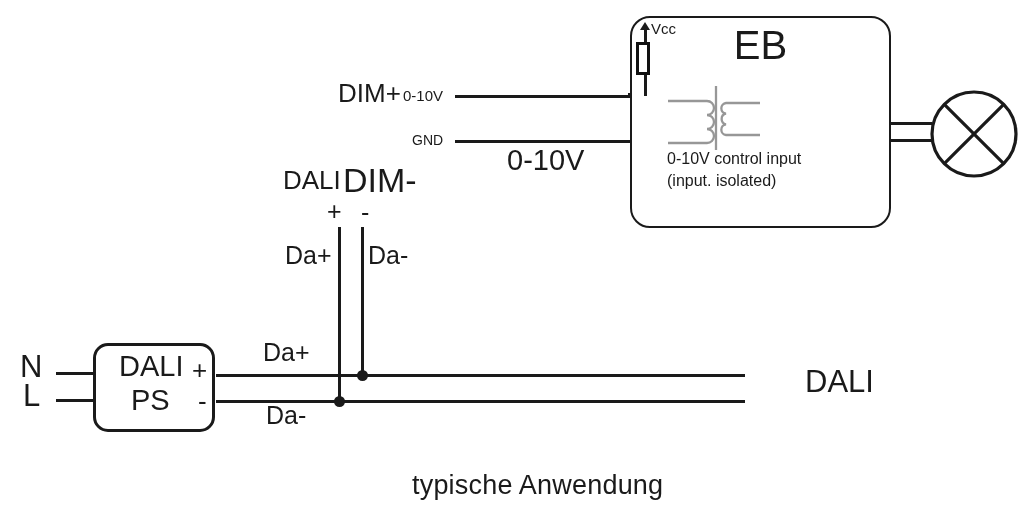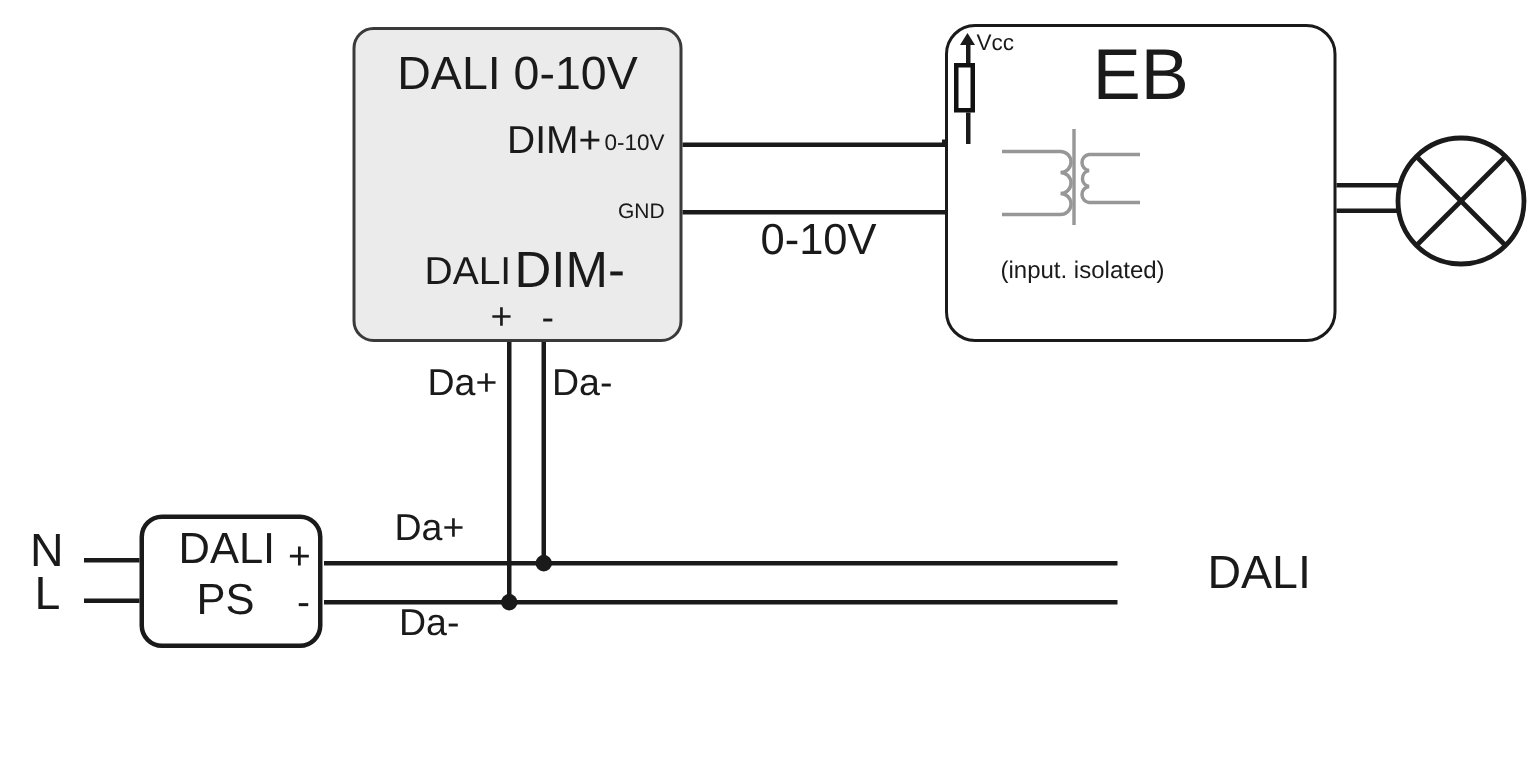--- a/index.html
+++ b/index.html
@@ -26,21 +26,21 @@
   #conv-dimplus{left:338px;top:80px;font-size:26px;text-align:center;}
   #conv-dimplus-pin{left:403px;top:88px;font-size:15px;}
   #conv-dimminus{left:343px;top:127px;font-size:34px;margin-top:36px;}
   #conv-dimminus-pin{left:412px;top:133px;font-size:14px;}
   #conv-dali{left:283px;top:167px;font-size:26px;}
   #conv-plus{left:327px;top:199px;font-size:25px;}
   #conv-minus{left:361px;top:200px;font-size:25px;}
 
   
   #eb{left:630px;top:16px;width:261px;height:212px;border-radius:20px;}
-  #eb .title{position:absolute;left:0;right:0;top:5px;text-align:center;font-size:48px;}
+  #eb .title{position:absolute;left:0;right:0;top:5px;text-align:center;font-size:40px;}
   #eb-vcc{left:651px;top:21px;font-size:15px;}
   #eb-ctrl1{left:667px;top:151px;font-size:16px;}
   #eb-ctrl2{left:667px;top:173px;font-size:16px;}
   #resistor{left:636px;top:42px;width:14px;height:33px;border:3px solid #111;background:#fff;z-index:3;}
   #vcc-arrow{left:640px;top:22px;width:0;height:0;border-left:5px solid transparent;
              border-right:5px solid transparent;border-bottom:8px solid var(--wire);}
 
   
   #ps{left:93px;top:343px;width:122px;height:89px;border-radius:15px;border-width:3px;}
   #ps-name1{left:119px;top:352px;font-size:29px;}
@@ -79,37 +79,35 @@
 
   <div class="wire" style="left:56px;top:372px;width:37px;height:3px;"></div>
   <div class="wire" style="left:56px;top:399px;width:37px;height:3px;"></div>
 
   <div class="wire" style="left:891px;top:122px;width:41px;height:3px;"></div>
   <div class="wire" style="left:891px;top:139px;width:41px;height:3px;"></div>
 
   <div class="dot" style="left:357px;top:370px;"></div>
   <div class="dot" style="left:334px;top:396px;"></div>
 
-  <div class="box" id="converter">
-    <div class="title">DALI 0-10V</div>
-  </div>
   <div class="lbl" id="conv-dimplus">DIM+</div>
   <div class="lbl" id="conv-dimplus-pin">0-10V</div>
   <div class="lbl" id="conv-dimminus">DIM-</div>
   <div class="lbl" id="conv-dimminus-pin">GND</div>
   <div class="lbl" id="conv-dali">DALI</div>
   <div class="lbl" id="conv-plus">+</div>
   <div class="lbl" id="conv-minus">-</div>
 
   <div class="box" id="eb">
     <div class="title">EB</div>
   </div>
   <div class="abs" id="vcc-arrow"></div>
   <div class="lbl" id="eb-vcc">Vcc</div>
   <div class="abs box" id="resistor"></div>
+  <div class="lbl" id="eb-ctrl1">0-10V control input</div>
   <div class="lbl" id="eb-ctrl2">(input. isolated)</div>
 
   <svg class="abs" style="left:660px;top:84px;" width="104" height="72" viewBox="0 0 104 72">
     <path d="M 8 17 H 47 A 7 7 0 0 1 47 31 A 7 7 0 0 1 47 45 A 7 7 0 0 1 47 59 H 8" fill="none" stroke="var(--transformer)" stroke-width="2.3"></path>
     <path d="M 56 2 V 66" fill="none" stroke="var(--transformer)" stroke-width="2.3"></path>
     <path d="M 100 19 H 66 A 5.4 5.4 0 0 0 66 29.7 A 5.4 5.4 0 0 0 66 40.3 A 5.4 5.4 0 0 0 66 51 H 100" fill="none" stroke="var(--transformer)" stroke-width="2.3"></path>
   </svg>
 
   <svg class="abs" style="left:929px;top:89px;" width="90" height="90" viewBox="0 0 90 90">
     <circle cx="45" cy="45" r="42" fill="#ffffff" stroke="var(--wire)" stroke-width="3.2"></circle>
@@ -125,14 +123,15 @@
   <div class="lbl" id="lbl-n">N</div>
   <div class="lbl" id="lbl-l">L</div>
 
   <div class="lbl" id="lbl-daplus-drop">Da+</div>
   <div class="lbl" id="lbl-daminus-drop">Da-</div>
   <div class="lbl" id="lbl-daplus-bus">Da+</div>
   <div class="lbl" id="lbl-daminus-bus">Da-</div>
   <div class="lbl" id="lbl-zeroten">0-10V</div>
   <div class="lbl" id="lbl-dalibus">DALI</div>
 
+  <div class="lbl" id="caption">typische Anwendung</div>
 
 </div>
 
 </body></html>

